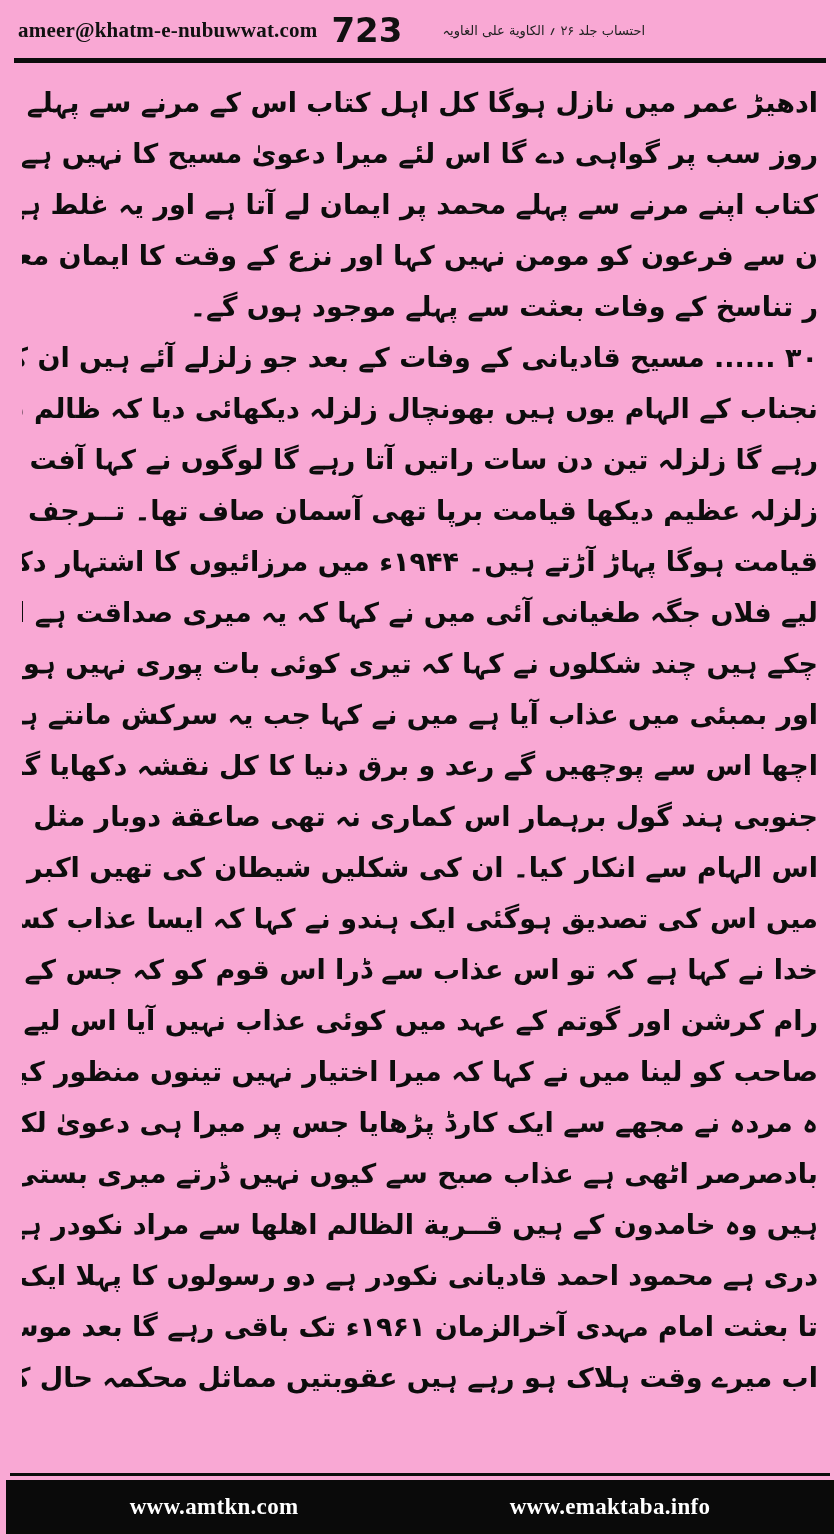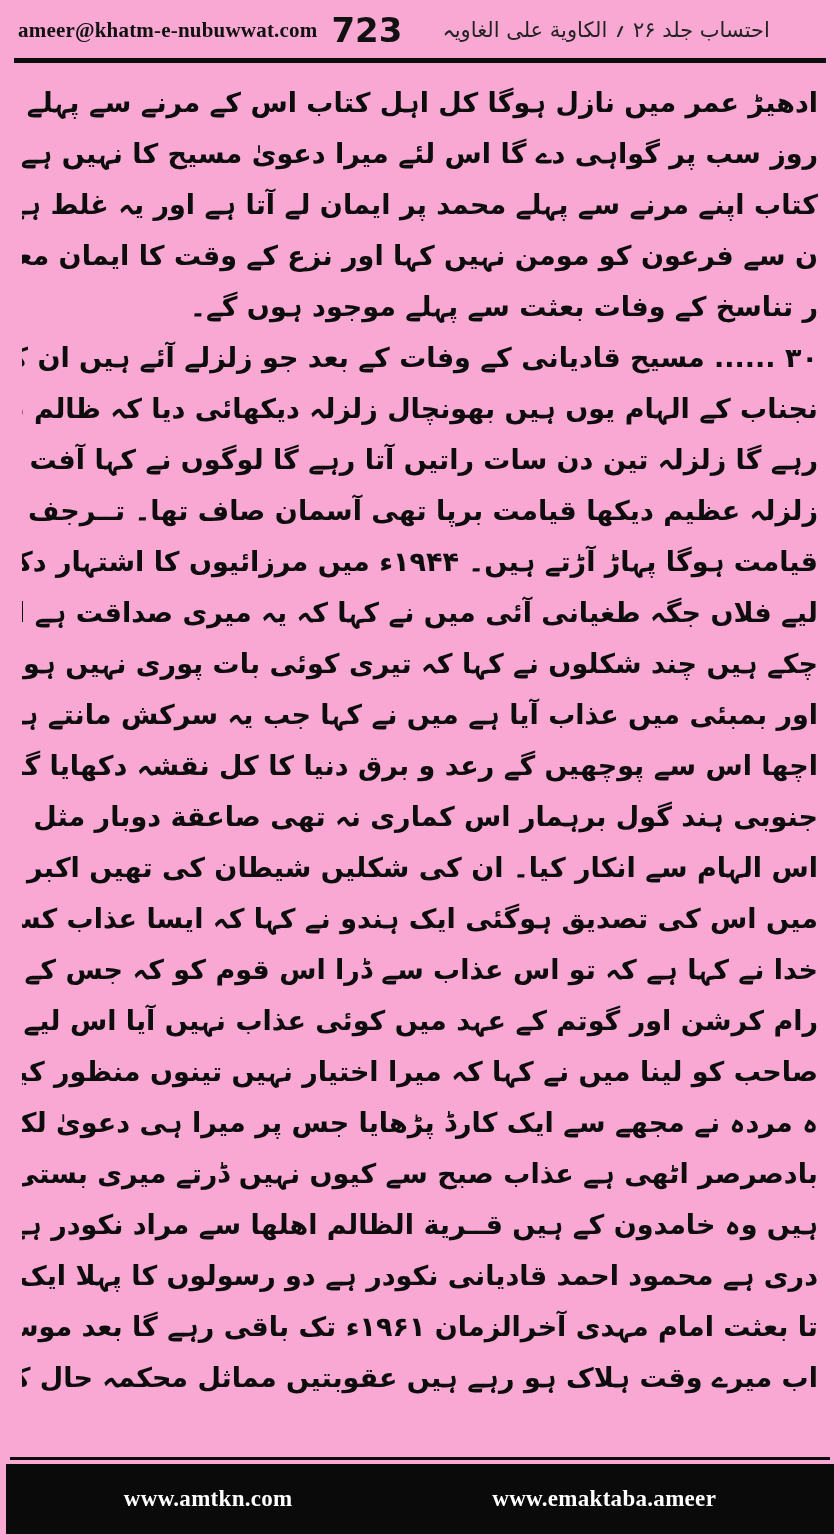--- a/index.html
+++ b/index.html
@@ -27,21 +27,21 @@
     font-weight:bold;font-size:21px;color:#111;
     letter-spacing:.2px;
   }
   .header .pagenum{
     font-size:34px;font-weight:bold;color:#111;
     direction:rtl;
     margin-left:14px;margin-right:40px;
   }
   .header .booktitle{
     direction:rtl;
-    font-size:21px;color:#222;
+    font-size:13px;color:#222;
     text-align:left;
     flex:1 1 auto;
   }
   .rule{
     height:5px;background:#0c0c0c;
     margin:4px 14px 0 14px;
   }
   
   .body-text{
     flex:1 1 auto;
@@ -69,21 +69,21 @@
     margin-top:auto;
   }
   .footer .topline{
     height:3px;background:#0c0c0c;margin:0 10px 4px 10px;
   }
   .footer .bar{
     background:#0a0a0a;
     margin:0 6px 6px 6px;
     height:46px;
     display:flex;align-items:center;justify-content:space-around;
-    padding:12px 18px;
+    padding:4px 18px;
   }
   .footer .bar span{
     color:#ffffff;
     font-family:"Liberation Serif","DejaVu Serif",serif;
     font-weight:bold;
     font-size:23px;
     letter-spacing:.3px;
   }
 </style>
 </head>
@@ -124,17 +124,17 @@
     <div class="tline">ہیں وہ خامدون کے ہیں قــریة الظالم اھلھا سے مراد نکودر ہے انطا کیہ کے ہیں المغضوب بھی نکو</div>
     <div class="tline">دری ہے محمود احمد قادیانی نکودر ہے دو رسولوں کا پہلا ایک ہے انطا کیہ تا حال ہلاک نہیں ہوا بلکہ وہ</div>
     <div class="tline">تا بعثت امام مہدی آخرالزمان ۱۹۶۱ء تک باقی رہے گا بعد موسے کے قرد ن اولی ہلاک نہیں ہوئے</div>
     <div class="tline">اب میرے وقت ہلاک ہو رہے ہیں عقوبتیں مماثل محکمہ حال کے ملازم تبدیل ہوئے تو میں نے کہا</div>
   </div>
 
   <div class="footer">
     <div class="topline"></div>
     <div class="bar">
       <span>www.amtkn.com</span>
-      <span>www.emaktaba.ameer</span>
+      <span>www.emaktaba.info</span>
     </div>
   </div>
 
 </div>
 
 </body></html>

